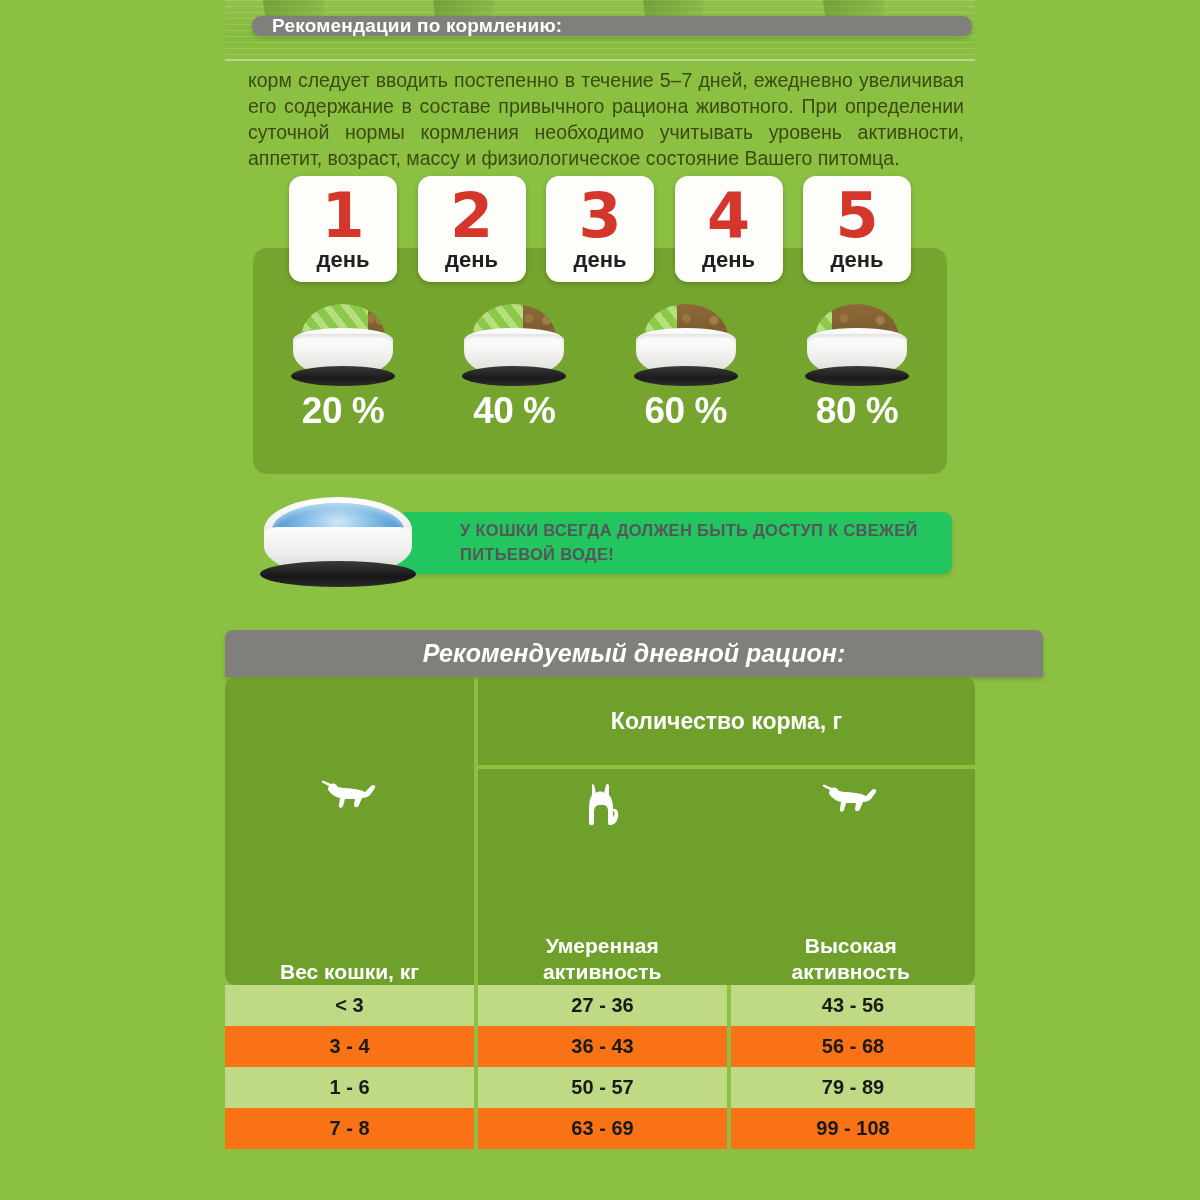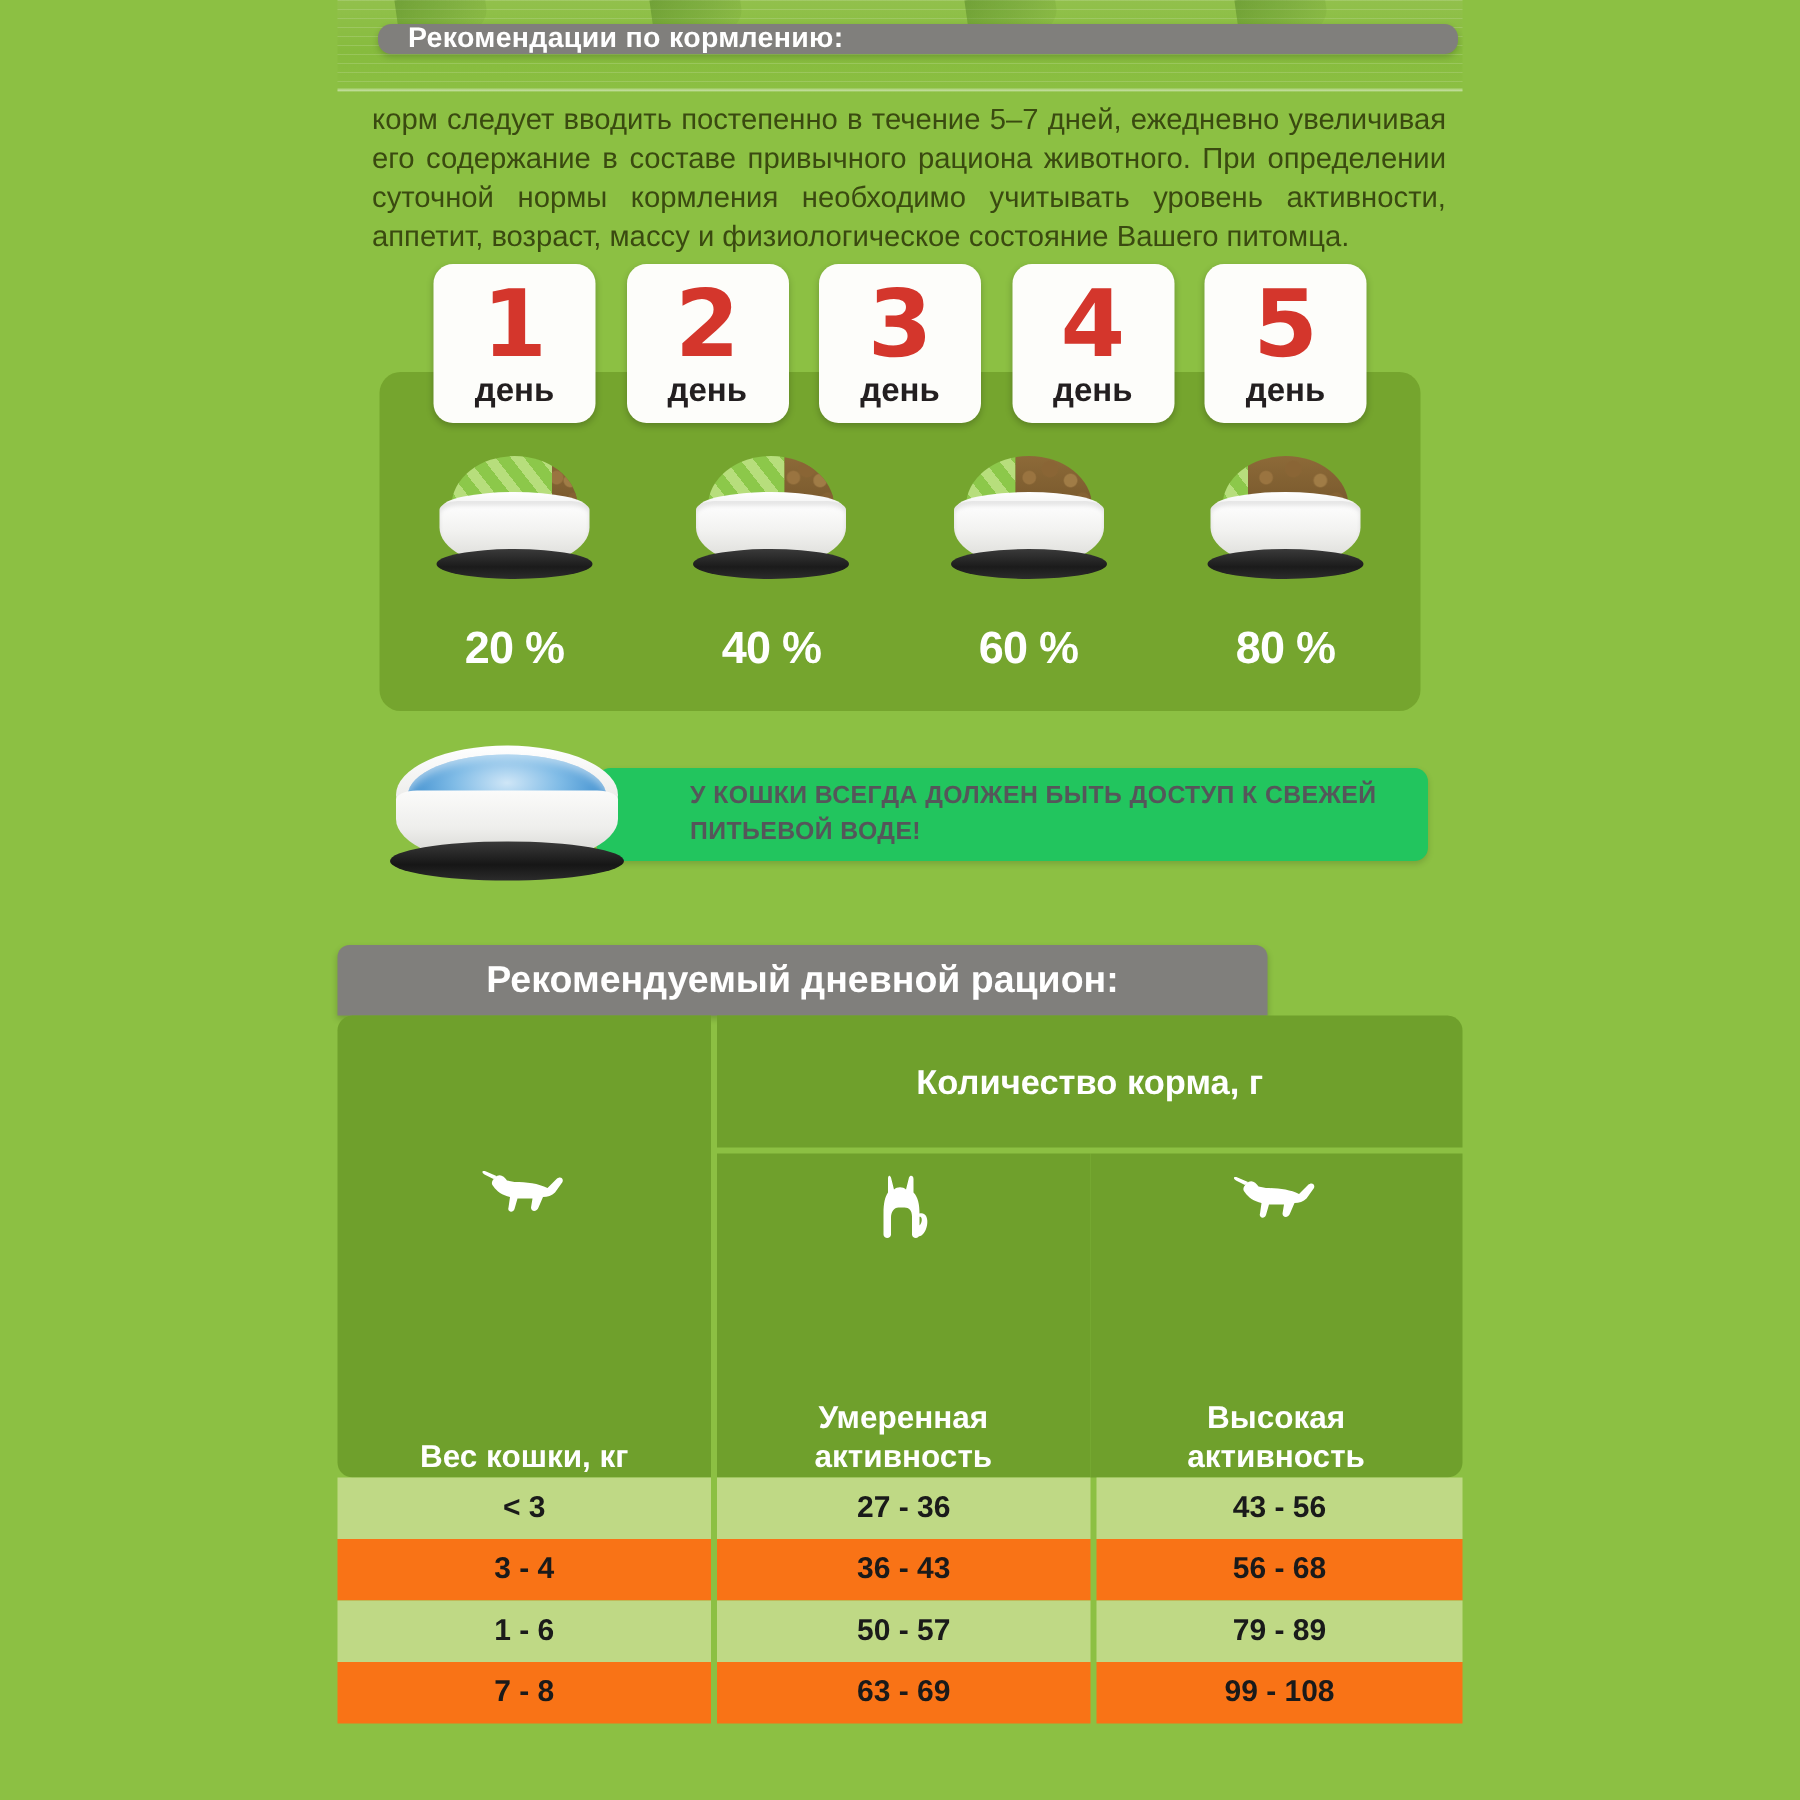--- a/index.html
+++ b/index.html
@@ -35,22 +35,22 @@
   
   .bar-grey{
     position:absolute;background:#807F7C;border-radius:9px;
     box-shadow:0 2px 4px rgba(0,0,0,.18);
     display:flex;align-items:center;
   }
   #header-bar{left:252px;top:16px;width:700px;height:20px;padding-left:20px;}
   #header-bar .t{
     color:#fff;font-size:19px;font-weight:bold;letter-spacing:.2px;
   }
-  #ration-bar{left:225px;top:630px;width:620px;height:47px;
-     border-radius:8px 8px 0 0;justify-content:center;}
+  #ration-bar{left:225px;top:630px;width:818px;height:47px;
+     border-radius:8px 8px 0 0;justify-content:center;font-style:italic;}
   #ration-bar .t{color:#fff;font-size:25px;font-weight:bold;}
 
   
   #intro{
     position:absolute;left:248px;top:68px;width:716px;
     color:#3a4a10;font-size:19.5px;line-height:1.33;
     text-align:justify;
   }
 
   
@@ -118,21 +118,21 @@
     border-radius:50%;
     background:linear-gradient(180deg,#ffffff,#e3e3e0);
     box-shadow:inset 0 -2px 3px rgba(0,0,0,.12);
   }
   .bowl-base{
     position:absolute;left:2px;top:66px;width:104px;height:20px;
     background:linear-gradient(180deg,#3a3a3a 0%,#1b1b1b 60%,#2c2c2c 100%);
     border-radius:50%;
   }
   .pct{
-    margin-top:26px;color:#FFFFFF;font-size:30px;font-weight:bold;
+    color:#FFFFFF;font-size:37px;font-weight:bold;
     letter-spacing:-.5px;
   }
 
   
   #water-bowl{position:absolute;left:258px;top:497px;width:160px;height:98px;z-index:3;}
   .wb-water{
     position:absolute;left:14px;top:6px;width:132px;height:54px;border-radius:50%;
     background:
       radial-gradient(ellipse at 50% 35%, #cfe6f7 0%, #7fbbe6 38%, #3f8fcf 72%, #2d72b0 100%);
     box-shadow:inset 0 3px 6px rgba(255,255,255,.5);

